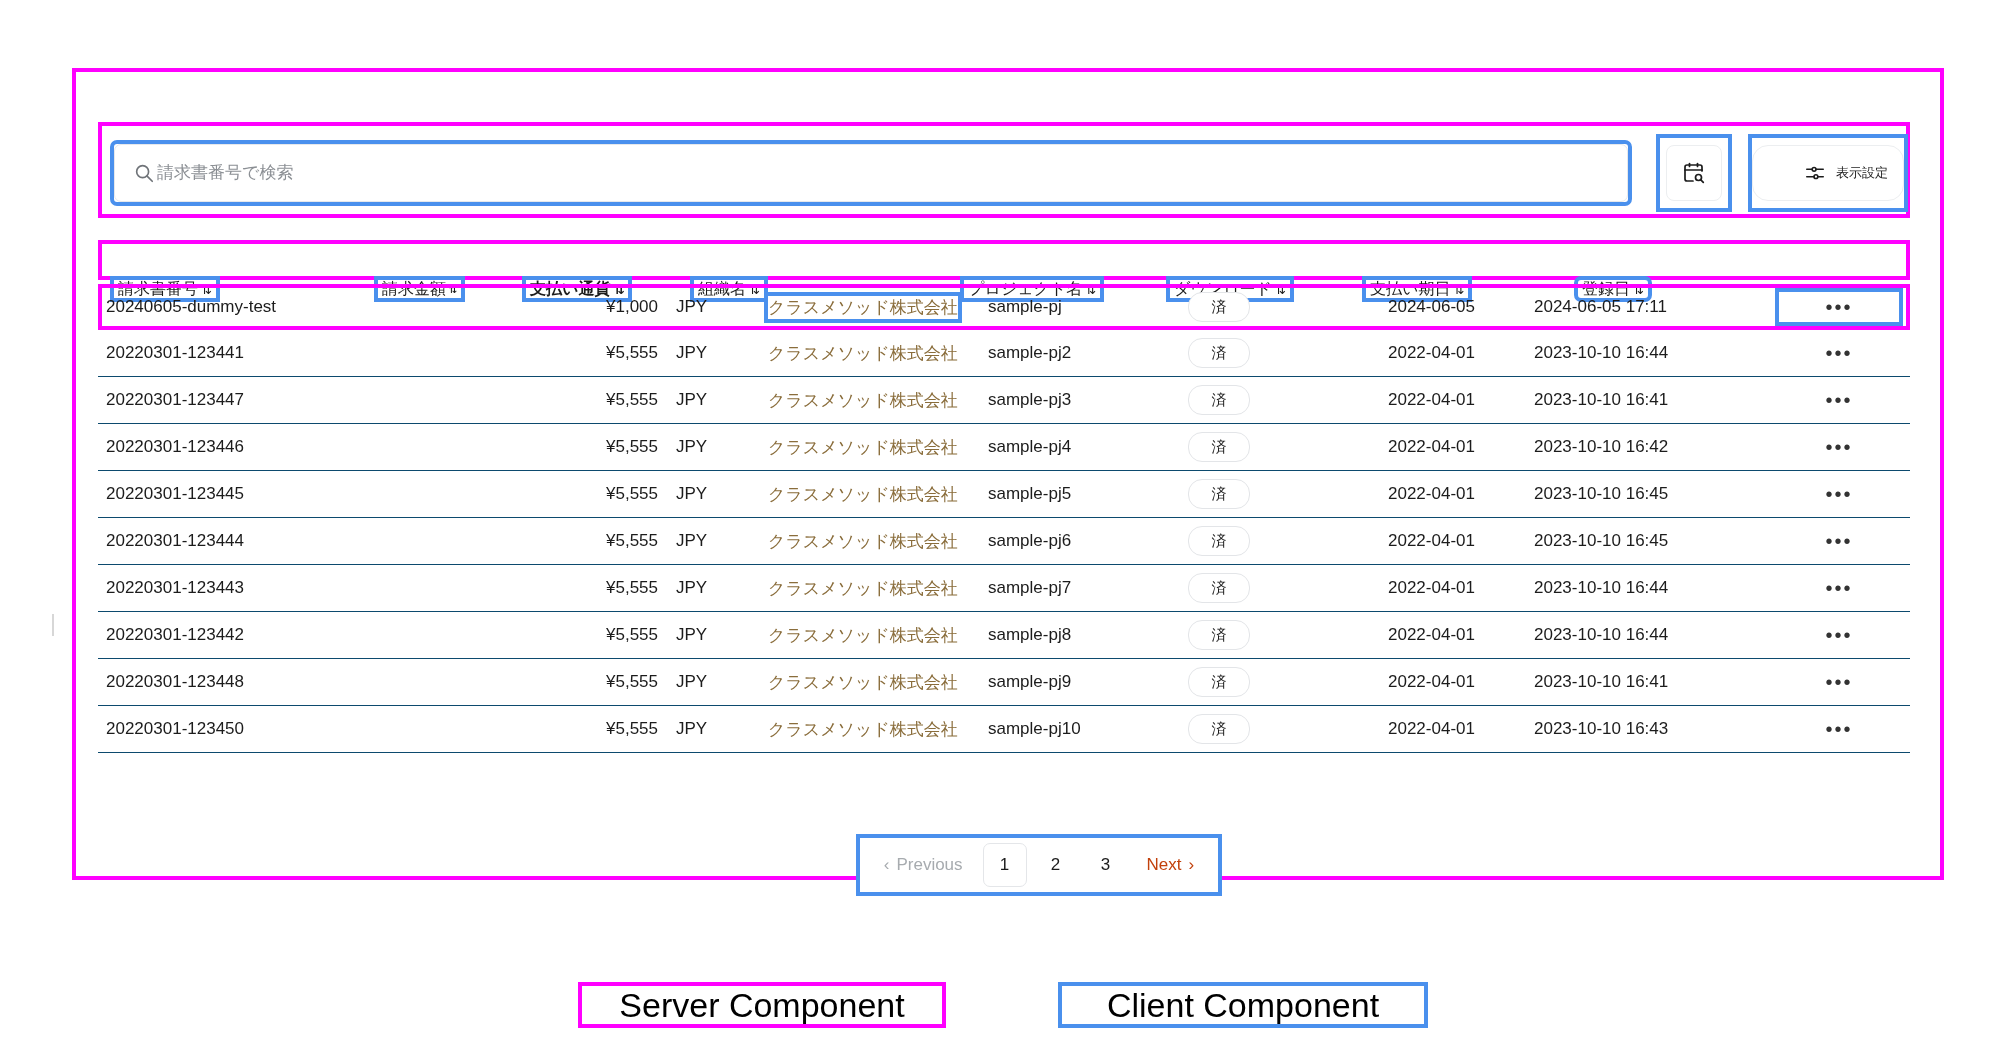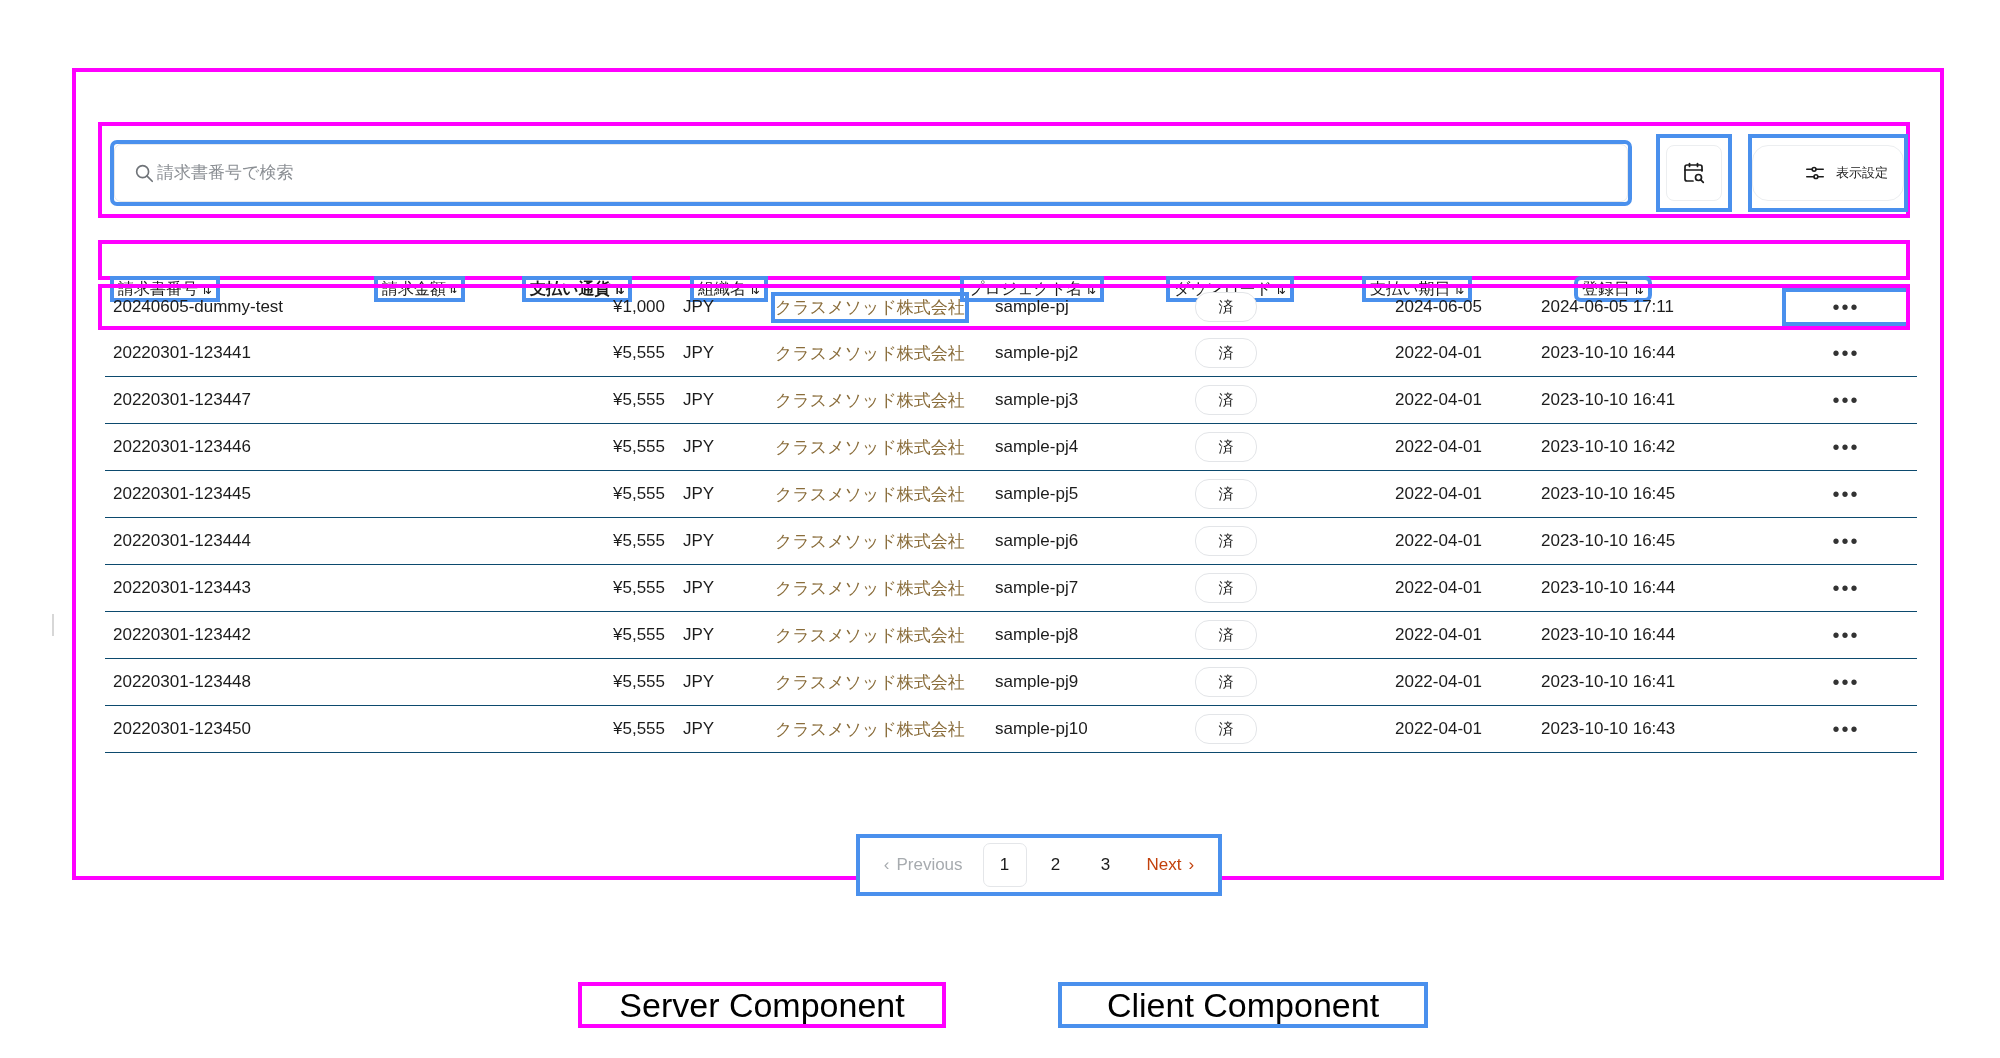--- a/index.html
+++ b/index.html
@@ -161,21 +161,20 @@
     margin-top: 26px;
   }
   .sort-ico { font-size: 13px; line-height: 1; color:#1c1c1c; display:inline-block; }
 
   
   #table-body {
     position: absolute;
     left: 22px;
     top: 212px;
     width: 1812px;
-    margin-left: 7px;
   }
   .row {
     position: relative;
     height: 46px;
     border-bottom: 1px solid #0c4a6e;
     font-size: 17px;
     color: #1c1c1c;
   }
   .row.first {
     border-bottom: none;

